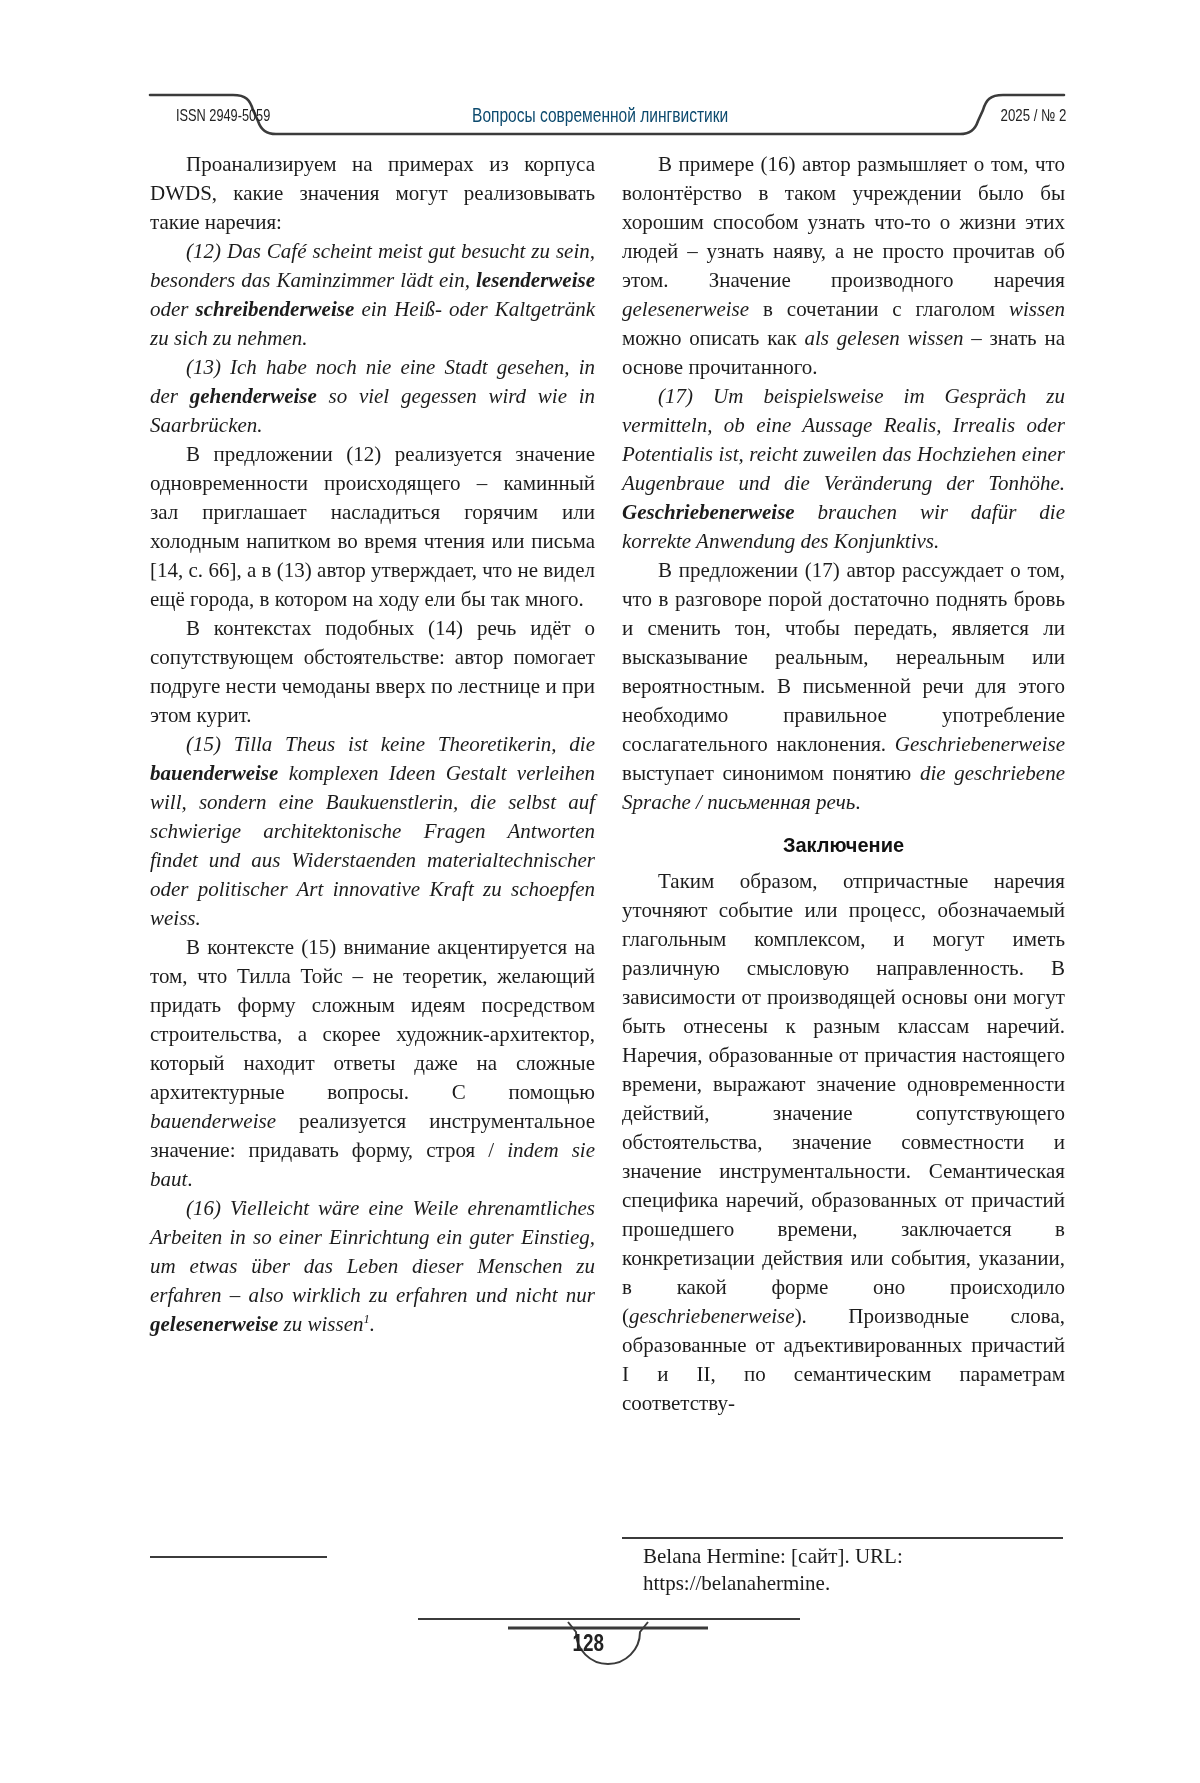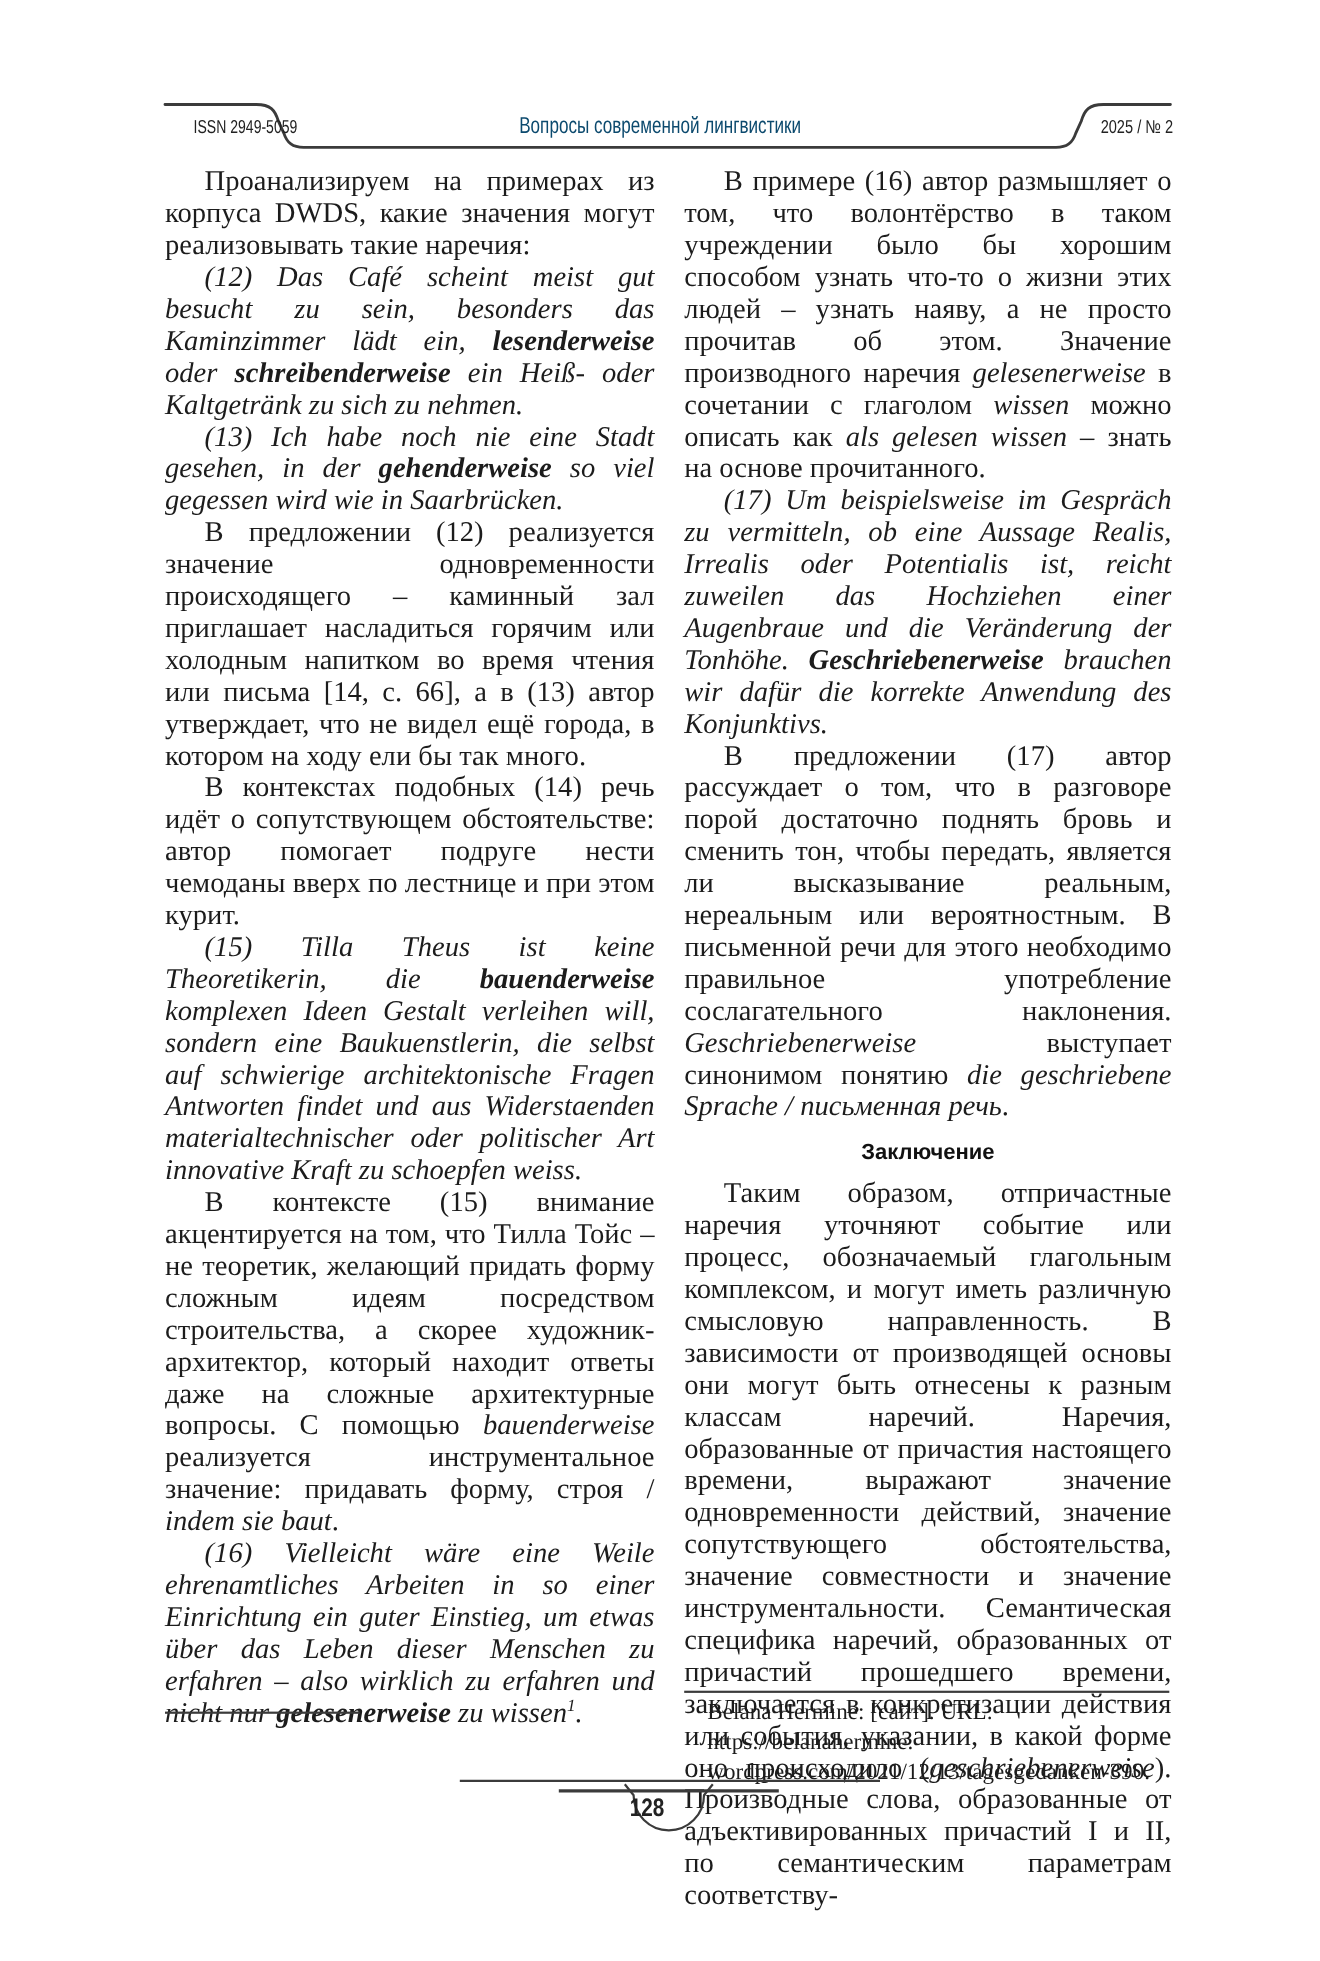--- a/index.html
+++ b/index.html
@@ -15,21 +15,21 @@
   .hdr-issn span{display:inline-block;transform:scaleX(0.75);transform-origin:left center;}
   .hdr-issue{right:134px;top:106px;}
   .hdr-issue span{display:inline-block;transform:scaleX(0.78);transform-origin:right center;}
   .hdr-title{left:0;right:0;top:103px;position:absolute;text-align:center;
     font-family:"Liberation Sans","DejaVu Sans",sans-serif;font-size:21px;color:#0c4a6e;white-space:nowrap;}
   .hdr-title span{display:inline-block;transform:scaleX(0.74);transform-origin:center;}
   
   .col{position:absolute;top:150px;}
   .col-left{left:150px;width:445px;}
   .col-right{left:622px;width:443px;}
-  .col p{margin:0;font-size:26px;line-height:29px;text-align:justify;text-indent:36px;}
+  .col p{margin:0;font-size:21px;line-height:29px;text-align:justify;text-indent:36px;}
   .col p.example{font-style:italic;}
   .col h2.heading{margin:17px 0 10px 0;text-indent:0;text-align:center;
     font-family:"Liberation Sans","DejaVu Sans",sans-serif;font-size:20px;font-weight:700;color:#111;}
   .i{font-style:italic;}
   .bi{font-style:italic;font-weight:bold;}
   sup{font-size:0.6em;line-height:0;}
   
   .fn-rule{position:absolute;background:#3b3b3b;height:2px;}
   .fn-rule-left{left:150px;top:1556px;width:177px;}
   .fn-rule-right{left:622px;top:1537px;width:441px;}
@@ -80,21 +80,20 @@
       <p class="normal"><span>В предложении (17) автор рассуждает о том, что в разговоре порой достаточно поднять бровь и сменить тон, чтобы передать, является ли высказывание реальным, нереальным или вероятностным. В письменной речи для этого необходимо правильное употребление сослагательного наклонения. </span><span class="i">Geschriebenerweise</span><span> выступает синонимом понятию </span><span class="i">die geschriebene Sprache / письменная речь</span><span>.</span></p>
       <h2 class="heading"><span>Заключение</span></h2>
       <p class="normal"><span>Таким образом, отпричастные наречия уточняют событие или процесс, обозначаемый глагольным комплексом, и могут иметь различную смысловую направленность. В зависимости от производящей основы они могут быть отнесены к разным классам наречий. Наречия, образованные от причастия настоящего времени, выражают значение одновременности действий, значение сопутствующего обстоятельства, значение совместности и значение инструментальности. Семантическая специфика наречий, образованных от причастий прошедшего времени, заключается в конкретизации действия или события, указании, в какой форме оно происходило (</span><span class="i">geschriebenerweise</span><span>). Производные слова, образованные от адъективированных причастий I и II, по семантическим параметрам соответству-</span></p>
     </div>
 
   <div class="fn-rule fn-rule-left"></div>
 
   <div class="fn-rule fn-rule-right"></div>
   <div class="footnote footnote-right" id="fn-right">
       <div>Belana Hermine: [сайт]. URL: https://belanahermine.</div>
-      <div>wordpress.com/2021/12/13/tagesgedanken-390.</div>
     </div>
 
   <svg class="ftr-svg" width="1200" height="1783" viewBox="0 0 1200 1783" style="top:0;left:0;">
     <line x1="418" y1="1619" x2="800" y2="1619" stroke="#3b3b3b" stroke-width="2"></line>
     <line x1="508" y1="1628" x2="708" y2="1628" stroke="#3b3b3b" stroke-width="3"></line>
     <path d="M568,1622 L576,1632 A32,32 0 1 0 640,1632 L648,1622" fill="none" stroke="#3b3b3b" stroke-width="2"></path>
   </svg>
   <div class="page-number">
     <span>128</span>
   </div>

